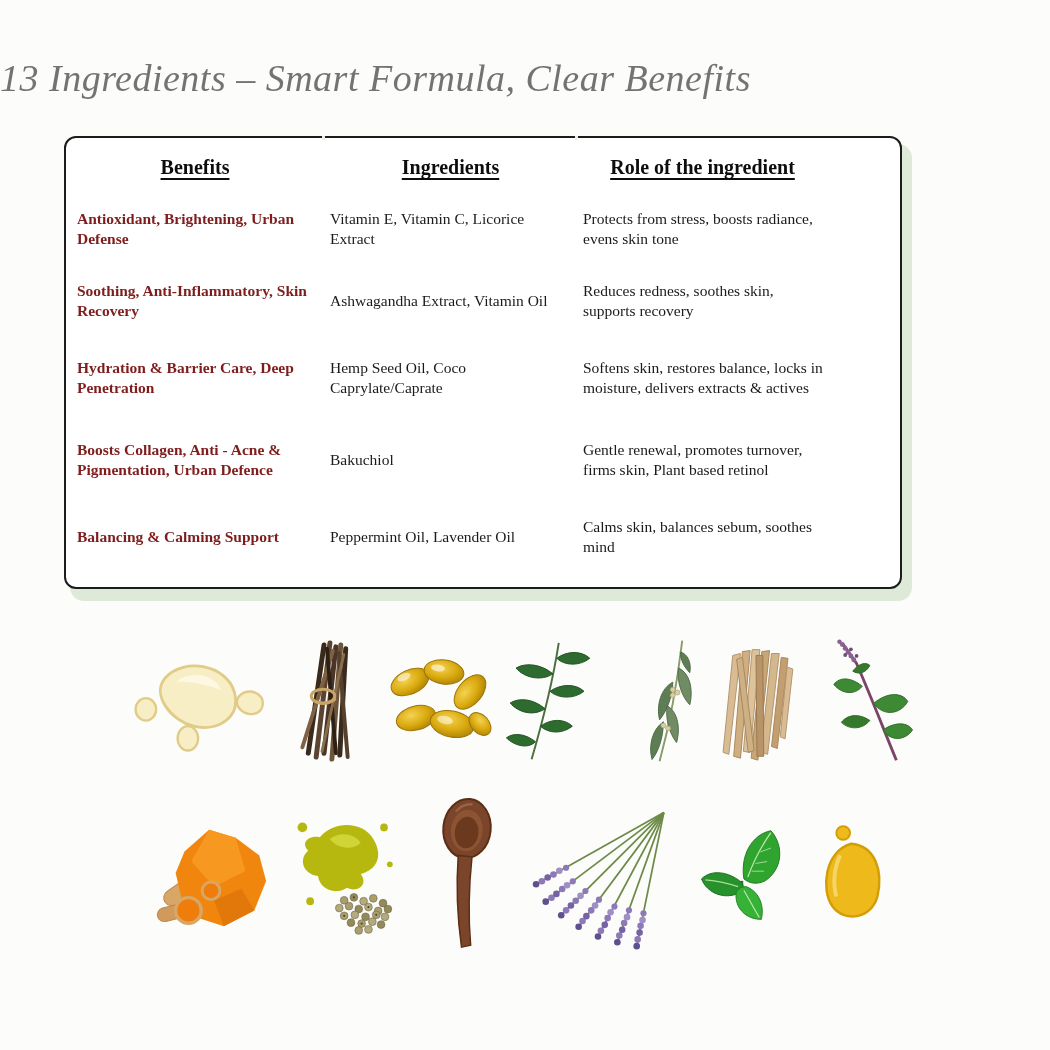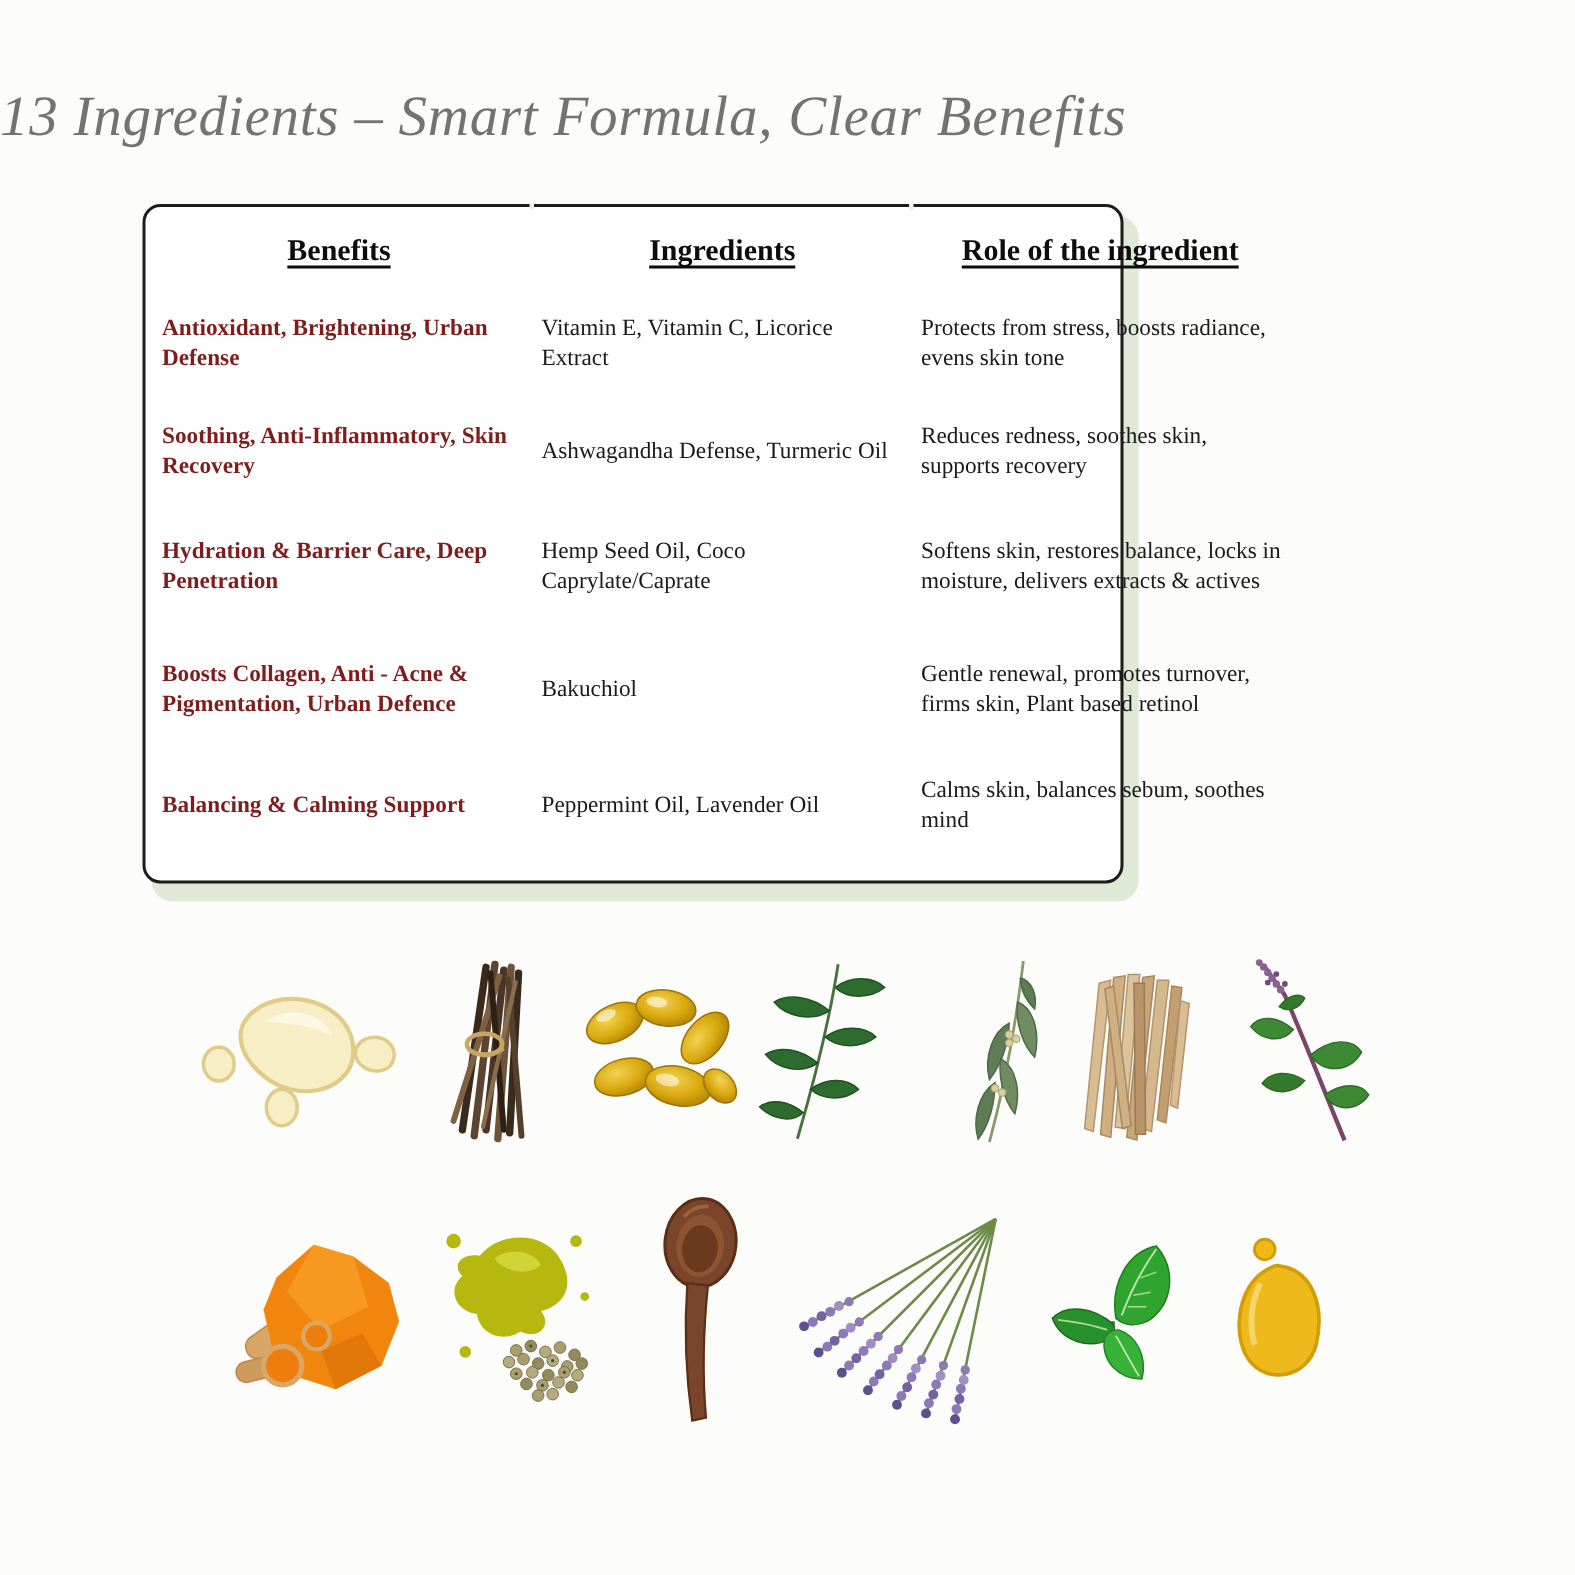--- a/index.html
+++ b/index.html
@@ -12,22 +12,22 @@
     font-style: italic;
     font-weight: 500;
     font-size: 38px;
     letter-spacing: 0.5px;
     color: #737373;
     font-family: "Liberation Serif", serif;
   }
 
   .card {
     position: relative;
-    width: 654px;
-    margin: 36px 0 0 95px;
+    width: 838px;
+    margin: 36px 0 0 64px;
     background: #ffffff;
     border: 2px solid #1c1c1c;
     border-radius: 12px;
     box-shadow: 8px 10px 0 2px #dfe9d8;
     padding: 16px 0 18px 0;
   }
   .col-tick {
     position: absolute;
     top: -2px;
     width: 3px;
@@ -89,21 +89,21 @@
   </div>
 
   <div class="tbody">
     <div class="trow">
       <div class="cell benefit">Antioxidant, Brightening, Urban Defense</div>
       <div class="cell ingredient">Vitamin E, Vitamin C, Licorice Extract</div>
       <div class="cell role">Protects from stress, boosts radiance, evens skin tone</div>
     </div>
     <div class="trow">
       <div class="cell benefit">Soothing, Anti-Inflammatory, Skin Recovery</div>
-      <div class="cell ingredient">Ashwagandha Defense, Turmeric Oil</div>
+      <div class="cell ingredient">Ashwagandha Extract, Vitamin Oil</div>
       <div class="cell role">Reduces redness, soothes skin, supports recovery</div>
     </div>
     <div class="trow tall">
       <div class="cell benefit">Hydration &amp; Barrier Care, Deep Penetration</div>
       <div class="cell ingredient">Hemp Seed Oil, Coco Caprylate/Caprate</div>
       <div class="cell role">Softens skin, restores balance, locks in moisture, delivers extracts &amp; actives</div>
     </div>
     <div class="trow tall">
       <div class="cell benefit">Boosts Collagen, Anti - Acne &amp; Pigmentation, Urban Defence</div>
       <div class="cell ingredient">Bakuchiol</div>

